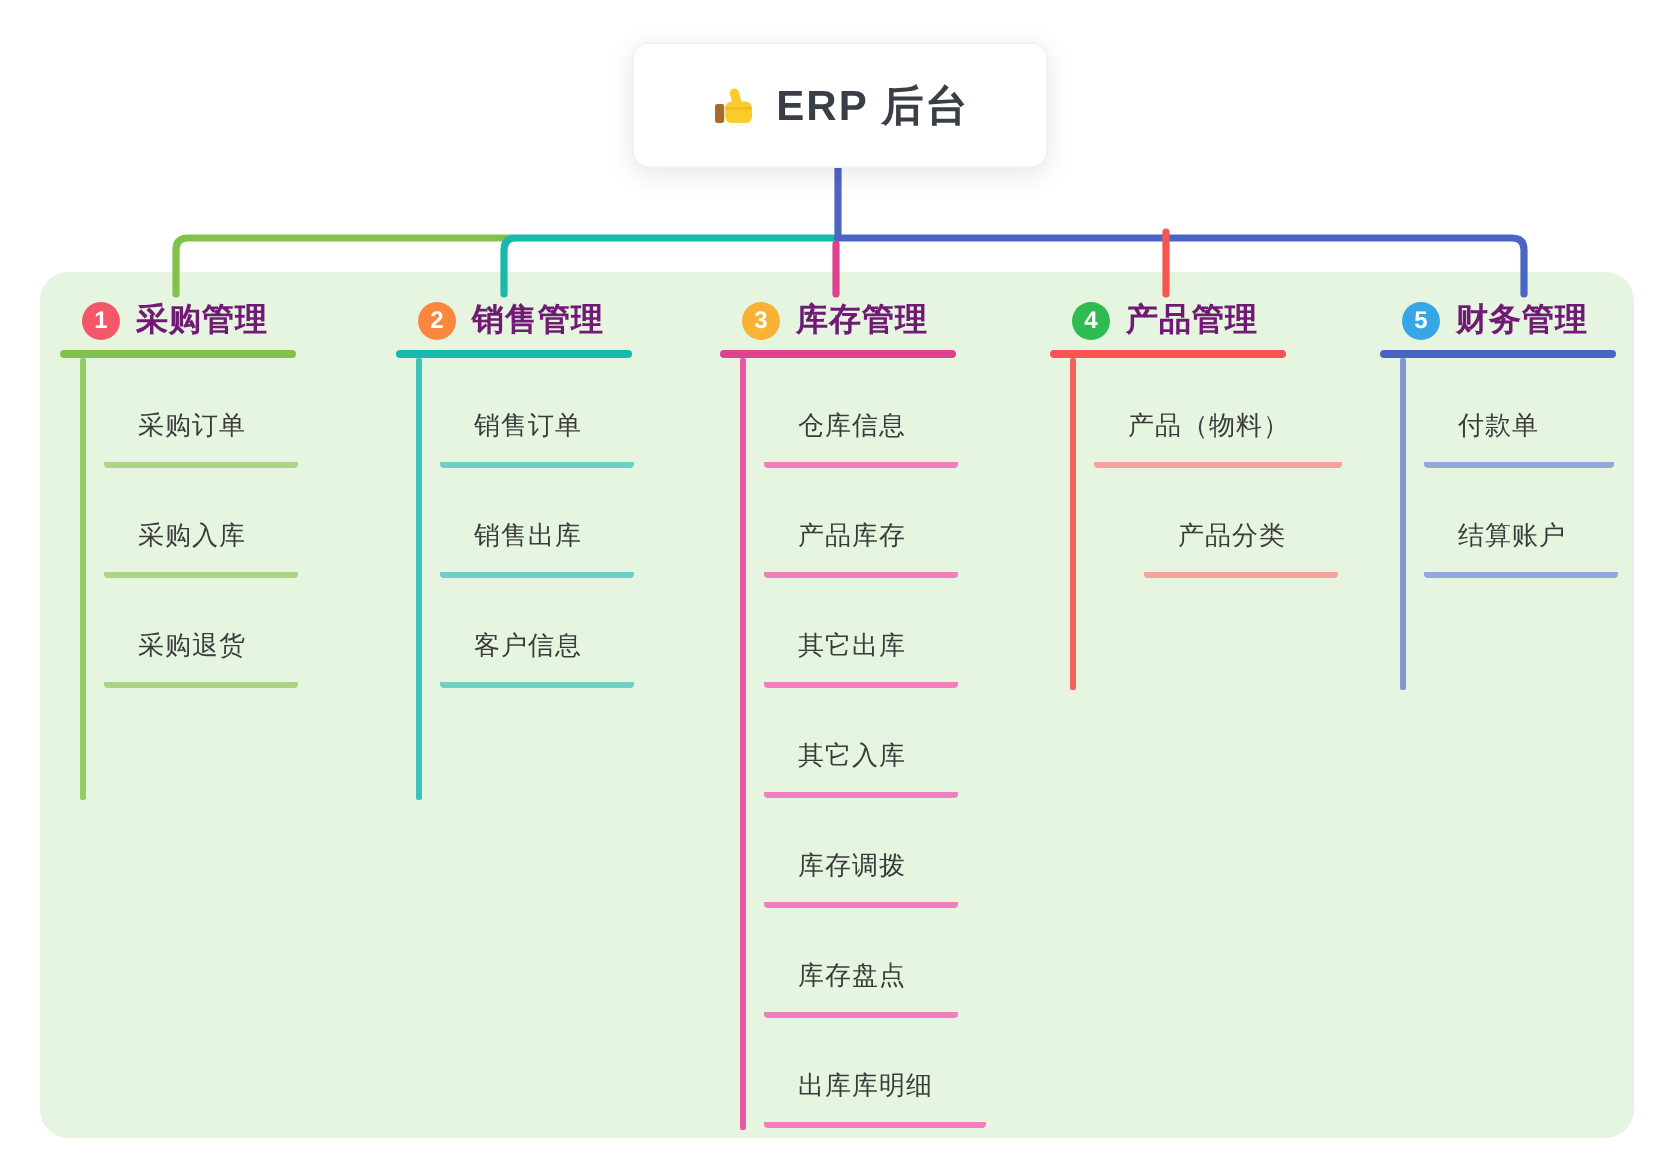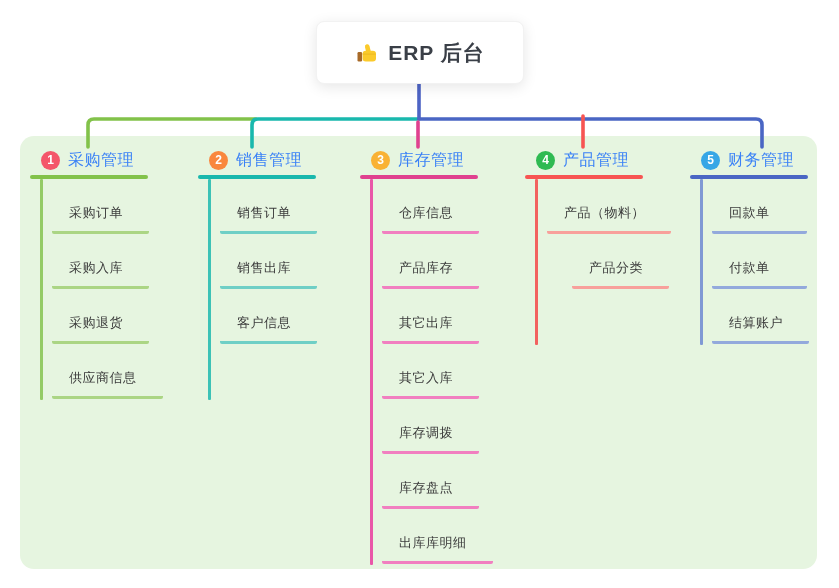--- a/index.html
+++ b/index.html
@@ -9,21 +9,21 @@
   svg.connectors{position:absolute;left:0;top:0;width:839px;height:588px;pointer-events:none;}
   .root-card{position:absolute;left:316px;top:21px;width:206px;height:61px;background:#fff;
     border:1px solid #f2f2f2;border-radius:8px;box-shadow:0 3px 14px rgba(0,0,0,.10);
     display:flex;align-items:center;justify-content:center;gap:9px;}
   .root-label{font-size:21px;font-weight:600;color:#3a3f47;letter-spacing:1px;}
   .branch{position:absolute;top:148px;width:118px;}
   .b1{left:30px}.b2{left:198px}.b3{left:360px}.b4{left:525px}.b5{left:690px}
   .btitle{display:flex;align-items:center;height:24px;cursor:default;}
   .badge{width:19px;height:19px;border-radius:50%;margin-left:11px;color:#fff;font-size:12px;
     font-weight:700;display:flex;align-items:center;justify-content:center;flex:0 0 auto;}
-  .blabel{font-size:16px;font-weight:400;color:#3b82f6;margin-left:8px;white-space:nowrap;letter-spacing:0.5px;}
+  .blabel{font-size:16px;font-weight:700;color:#701a75;margin-left:8px;white-space:nowrap;letter-spacing:0.5px;}
   .uline{position:absolute;left:0;top:27px;width:118px;height:4px;border-radius:2px;}
   .vline{position:absolute;left:10px;top:31px;width:3px;border-radius:1px;}
   ul.children{position:absolute;left:22px;top:31px;margin:0;padding:0;list-style:none;}
   li.child{height:55px;display:flex;align-items:flex-end;}
   .clabel{display:inline-block;min-width:52px;padding:0 26px 9px 17px;border-bottom:3px solid #ccc;
     border-radius:0 0 2px 2px;font-size:13px;color:#3b3b3b;white-space:nowrap;letter-spacing:0.5px;}
 </style>
 </head>
 <body>
 
@@ -59,23 +59,20 @@
     <div class="vline" style="height: 221px; background: rgb(148, 203, 102);"></div>
     <ul class="children">
       <li class="child">
         <span class="clabel" style="border-bottom-color: rgb(171, 213, 132);">采购订单</span>
         </li>
       <li class="child">
         <span class="clabel" style="border-bottom-color: rgb(171, 213, 132); text-align: right;">采购入库</span>
         </li>
       <li class="child">
         <span class="clabel" style="border-bottom-color: rgb(171, 213, 132); text-align: right;">采购退货</span>
-        </li>
-      <li class="child">
-        <span class="clabel" style="border-bottom-color: rgb(171, 213, 132);">供应商信息</span>
         </li>
     </ul>
   </div>
 
   <div class="branch b2">
     <div class="btitle">
       <span class="badge" style="background: rgb(249, 135, 61);">2</span>
       <span class="blabel">销售管理</span>
     </div>
     <div class="uline" style="background: rgb(25, 184, 173);"></div>
@@ -144,23 +141,20 @@
 
   <div class="branch b5">
     <div class="btitle">
       <span class="badge" style="background: rgb(54, 166, 230);">5</span>
       <span class="blabel">财务管理</span>
     </div>
     <div class="uline" style="background: rgb(74, 102, 196);"></div>
     <div class="vline" style="height: 166px; background: rgb(128, 153, 212);"></div>
     <ul class="children">
       <li class="child">
-        <span class="clabel" style="border-bottom-color: rgb(147, 169, 220);">回款单</span>
-        </li>
-      <li class="child">
         <span class="clabel" style="border-bottom-color: rgb(147, 169, 220);">付款单</span>
         </li>
       <li class="child">
         <span class="clabel" style="border-bottom-color: rgb(147, 169, 220);">结算账户</span>
         </li>
     </ul>
   </div>
 
 </div>
 

